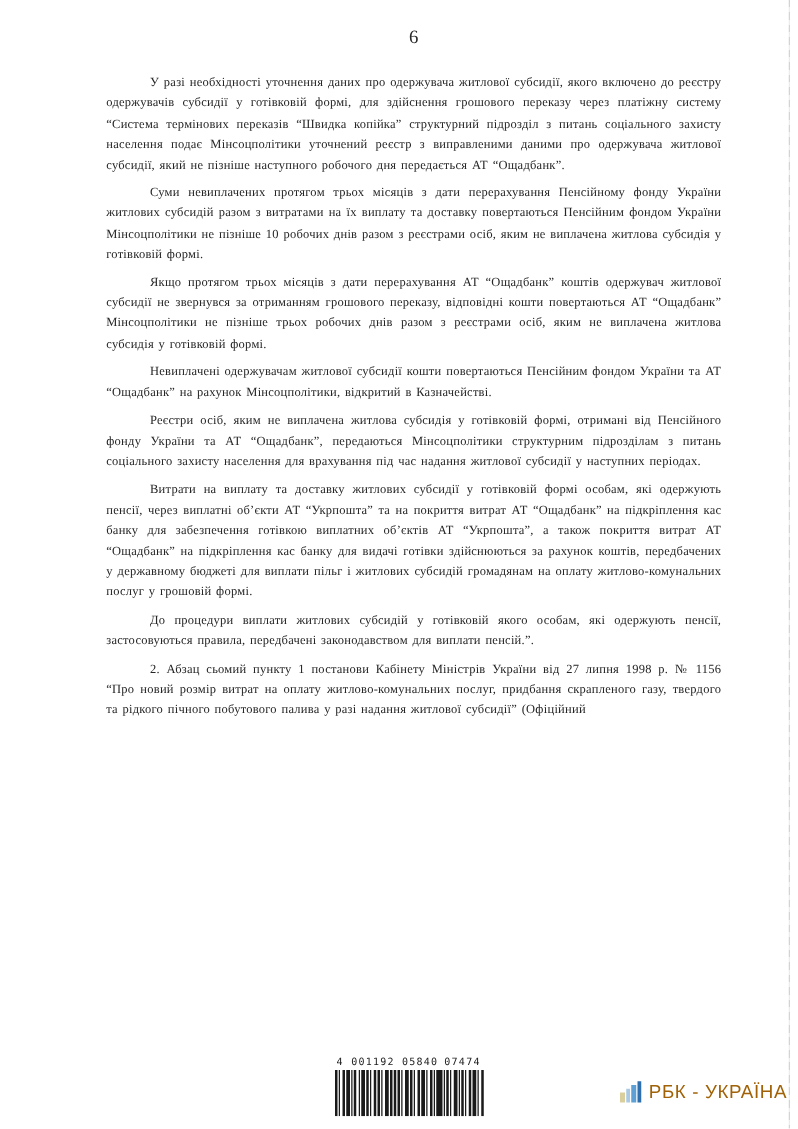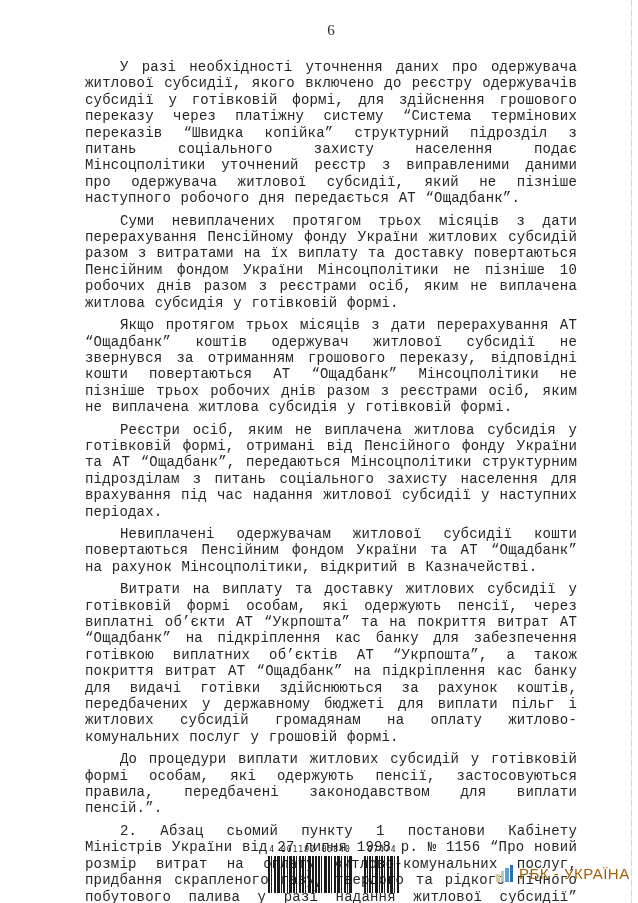--- a/index.html
+++ b/index.html
@@ -32,37 +32,36 @@
     color: #232323;
   }
   .page-number {
     text-align: center;
     font-size: 15px;
     margin: 0 0 20px 0;
     color: #2a2a2a;
   }
   .content p {
     margin: 0 0 6px 0;
-    font-size: 14px;
+    font-size: 10px;
     line-height: 16.4px;
     text-align: justify;
     text-indent: 35px;
     letter-spacing: 0.2px;
     word-spacing: 1px;
     color: #262626;
-    font-family: Liberation Mono, monospace;
   }
   
   .barcode {
     position: absolute;
     left: 268px;
     top: 845px;
     display: flex;
     align-items: center;
-    gap: 12px;
+    gap: 0;
   }
   .barcode-group {
     display: flex;
     flex-direction: column;
     align-items: center;
   }
   .barcode-digits {
     font-family: "DejaVu Sans Mono", monospace;
     font-size: 8px;
     letter-spacing: 1px;
@@ -105,24 +104,24 @@
 
 <div class="page">
 
   <div class="scan-edge"></div>
 
   <div class="content">
     <div class="page-number">6</div>
     <p>У разі необхідності уточнення даних про одержувача житлової субсидії, якого включено до реєстру одержувачів субсидії у готівковій формі, для здійснення грошового переказу через платіжну систему “Система термінових переказів “Швидка копійка” структурний підрозділ з питань соціального захисту населення подає Мінсоцполітики уточнений реєстр з виправленими даними про одержувача житлової субсидії, який не пізніше наступного робочого дня передається АТ “Ощадбанк”.</p>
     <p>Суми невиплачених протягом трьох місяців з дати перерахування Пенсійному фонду України житлових субсидій разом з витратами на їх виплату та доставку повертаються Пенсійним фондом України Мінсоцполітики не пізніше 10 робочих днів разом з реєстрами осіб, яким не виплачена житлова субсидія у готівковій формі.</p>
     <p>Якщо протягом трьох місяців з дати перерахування АТ “Ощадбанк” коштів одержувач житлової субсидії не звернувся за отриманням грошового переказу, відповідні кошти повертаються АТ “Ощадбанк” Мінсоцполітики не пізніше трьох робочих днів разом з реєстрами осіб, яким не виплачена житлова субсидія у готівковій формі.</p>
+    <p>Невиплачені одержувачам житлової субсидії кошти повертаються Пенсійним фондом України та АТ “Ощадбанк” на рахунок Мінсоцполітики, відкритий в Казначействі.</p>
     <p>Реєстри осіб, яким не виплачена житлова субсидія у готівковій формі, отримані від Пенсійного фонду України та АТ “Ощадбанк”, передаються Мінсоцполітики структурним підрозділам з питань соціального захисту населення для врахування під час надання житлової субсидії у наступних періодах.</p>
-    <p>Невиплачені одержувачам житлової субсидії кошти повертаються Пенсійним фондом України та АТ “Ощадбанк” на рахунок Мінсоцполітики, відкритий в Казначействі.</p>
     <p>Витрати на виплату та доставку житлових субсидії у готівковій формі особам, які одержують пенсії, через виплатні об’єкти АТ “Укрпошта” та на покриття витрат АТ “Ощадбанк” на підкріплення кас банку для забезпечення готівкою виплатних об’єктів АТ “Укрпошта”, а також покриття витрат АТ “Ощадбанк” на підкріплення кас банку для видачі готівки здійснюються за рахунок коштів, передбачених у державному бюджеті для виплати пільг і житлових субсидій громадянам на оплату житлово-комунальних послуг у грошовій формі.</p>
-    <p>До процедури виплати житлових субсидій у готівковій формі особам, які одержують пенсії, застосовуються правила, передбачені законодавством для виплати пенсій.”.</p>
+    <p>До процедури виплати житлових субсидій у готівковій якого особам, які одержують пенсії, застосовуються правила, передбачені законодавством для виплати пенсій.”.</p>
     <p>2. Абзац сьомий пункту 1 постанови Кабінету Міністрів України від 27 липня 1998 р. № 1156 “Про новий розмір витрат на оплату житлово-комунальних послуг, придбання скрапленого газу, твердого та рідкого пічного побутового палива у разі надання житлової субсидії” (Офіційний</p>
   </div>
 
   <div class="barcode">
     <div class="barcode-group">
       <div class="barcode-digits">4 001192 05840</div>
       <div class="barcode-bars">
         <svg width="84" height="37" viewBox="0 0 84 37" xmlns="http://www.w3.org/2000/svg">
           <g fill="#1a1a1a">
             <rect x="0" y="0" width="2" height="37"></rect>

